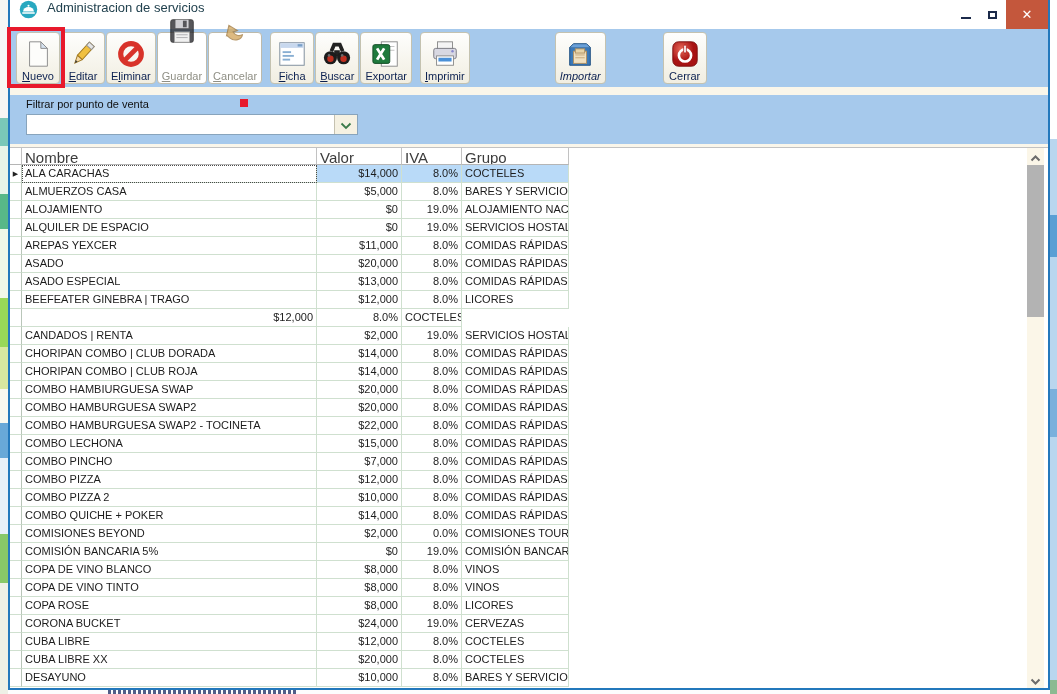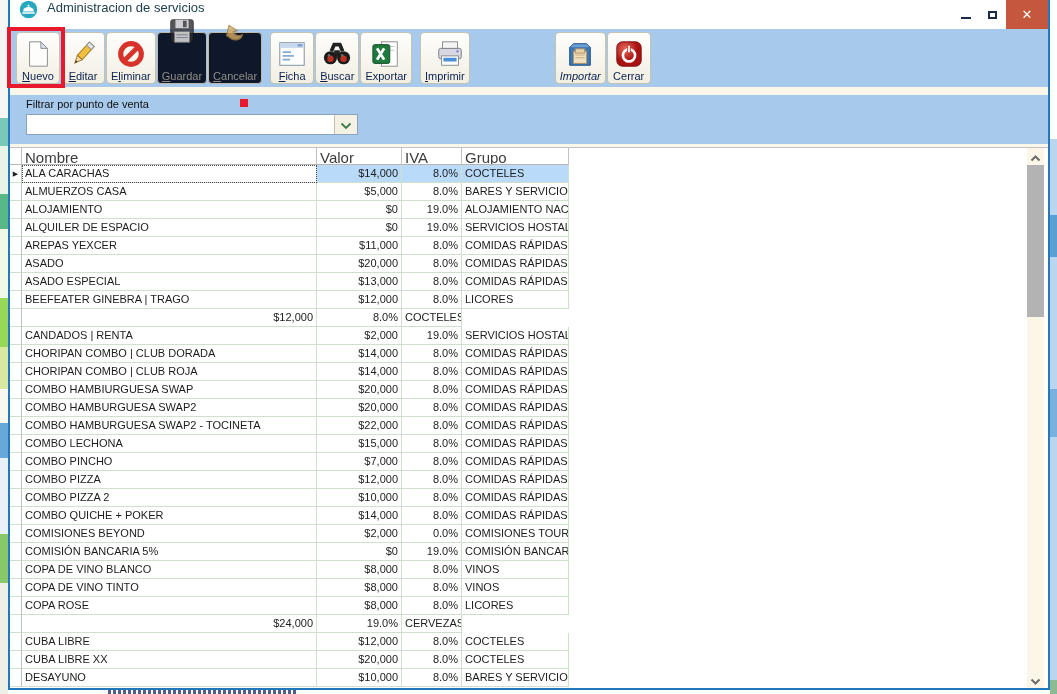--- a/index.html
+++ b/index.html
@@ -34,30 +34,30 @@
   .win-close{width:42px;background:#c4573c;color:#ffffff;font-size:13px;
     display:flex;align-items:center;justify-content:center;}
 
   
   .toolbar{height:58px;background:#a6c9ec;display:flex;align-items:center;
     padding-left:6px;box-sizing:border-box;}
   .tb-btn{min-width:44px;height:52px;box-sizing:border-box;margin-right:1px;
     background:linear-gradient(180deg,#fefefd,#f1eee1);border:1px solid #c4c2b0;border-radius:4px;
     display:flex;flex-direction:column;align-items:center;justify-content:flex-end;
     padding:2px 4px 0;cursor:pointer;}
-  .tb-btn.disabled{background:#0f172a;border-color:#bdbaab;cursor:default;gap:24px;}
+  .tb-btn.disabled{background:#ffffff;border-color:#bdbaab;cursor:default;gap:24px;}
   .tb-btn.disabled .tb-label{color:#8f8f85;}
   .tb-btn.disabled .tb-icon{filter:grayscale(45%) opacity(.8);}
   .tb-icon{height:33px;display:flex;align-items:center;justify-content:center;}
   .tb-icon svg{width:30px;height:30px;}
   .tb-label{font-size:11px;line-height:13px;color:#0b2050;white-space:nowrap;}
   .tb-btn:nth-child(6){margin-left:7px;}
-  .tb-btn:nth-child(9){margin-left:7px;align-items:flex-end;}
+  .tb-btn:nth-child(9){margin-left:7px;}
   .tb-btn:nth-child(10){margin-left:84px;font-style:italic;}
-  .tb-btn:nth-child(11){}
+  .tb-btn:nth-child(11){margin-left:56px;}
 
   .strip{height:8px;background:#faf6ea;}
   .strip2{height:3px;background:#faf6ea;}
 
   
   .filterband{height:49px;background:#a6c9ec;position:relative;padding-left:16px;}
   .filter-label{position:absolute;left:16px;top:3px;font-size:11px;color:#101010;}
   .filter-marker{position:absolute;left:230px;top:4px;width:8px;height:8px;background:#e8192c;}
   .combo{position:absolute;left:16px;top:19px;width:332px;height:21px;box-sizing:border-box;
     background:#ffffff;border:1px solid #88a4bc;display:flex;align-items:center;}
@@ -460,20 +460,21 @@
           </div>
           <div class="grid-row">
             <div class="cell gutter"></div>
             <div class="cell nombre">COPA ROSE</div>
             <div class="cell num hl">$8,000</div>
             <div class="cell num hl">8.0%</div>
             <div class="cell hl">LICORES</div>
           </div>
           <div class="grid-row">
             <div class="cell gutter"></div>
+            <div class="cell nombre">CORONA BUCKET</div>
             <div class="cell num hl">$24,000</div>
             <div class="cell num hl">19.0%</div>
             <div class="cell hl">CERVEZAS</div>
           </div>
           <div class="grid-row">
             <div class="cell gutter"></div>
             <div class="cell nombre">CUBA LIBRE</div>
             <div class="cell num hl">$12,000</div>
             <div class="cell num hl">8.0%</div>
             <div class="cell hl">COCTELES</div>

